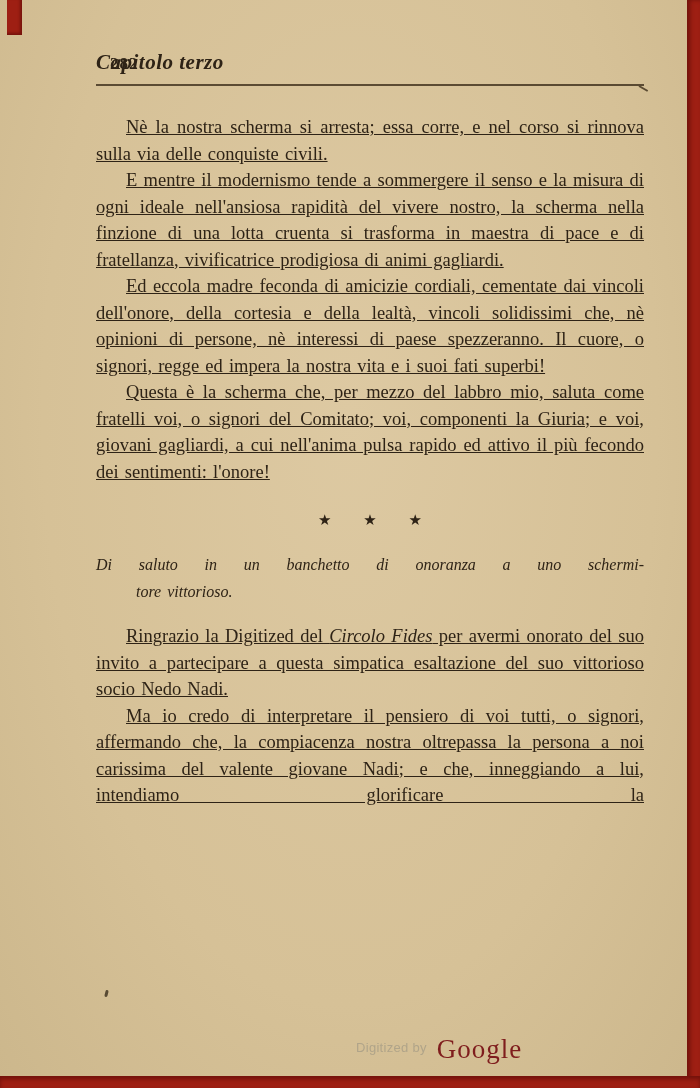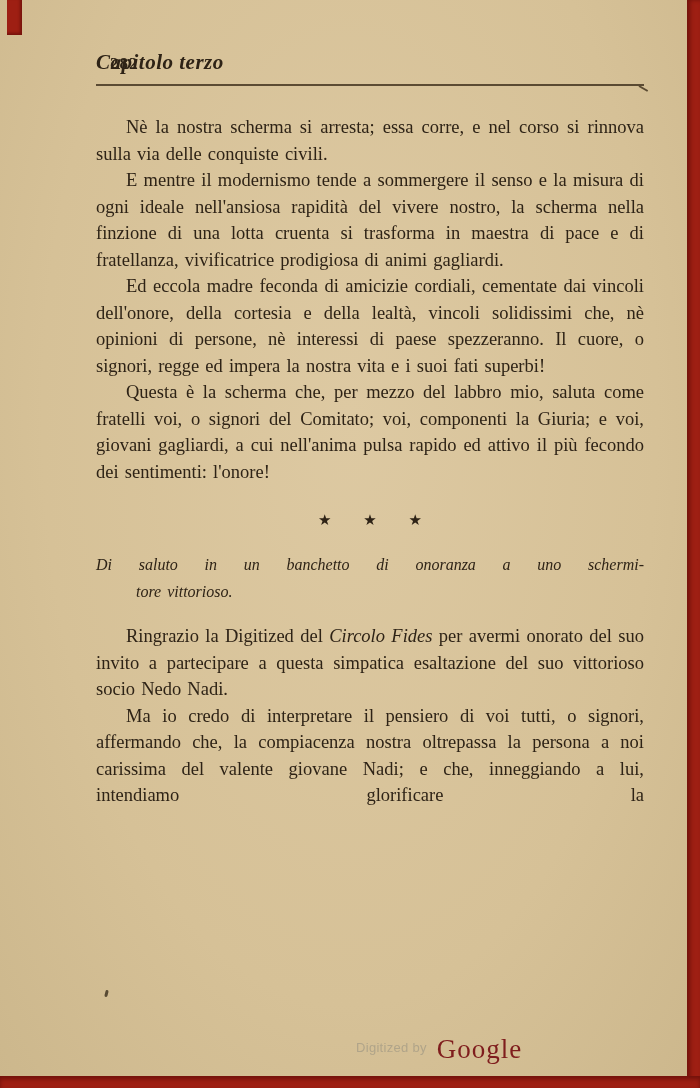--- a/index.html
+++ b/index.html
@@ -47,20 +47,21 @@
     transform: rotate(30deg); transform-origin: left center;
   }
 
   p.body-para {
     margin: 0;
     text-indent: 30px;
     text-align: justify;
     font-size: 18.5px;
     line-height: 26.5px;
     word-spacing: 1.5px;
+    text-decoration: underline;
   }
   p.body-para.cut-off { text-align-last: justify; }
 
   .stars {
     text-align: center;
     font-size: 15px;
     letter-spacing: 14px;
     padding-left: 14px; 
     margin: 26px 0 22px 0;
     color: #2e2316;

